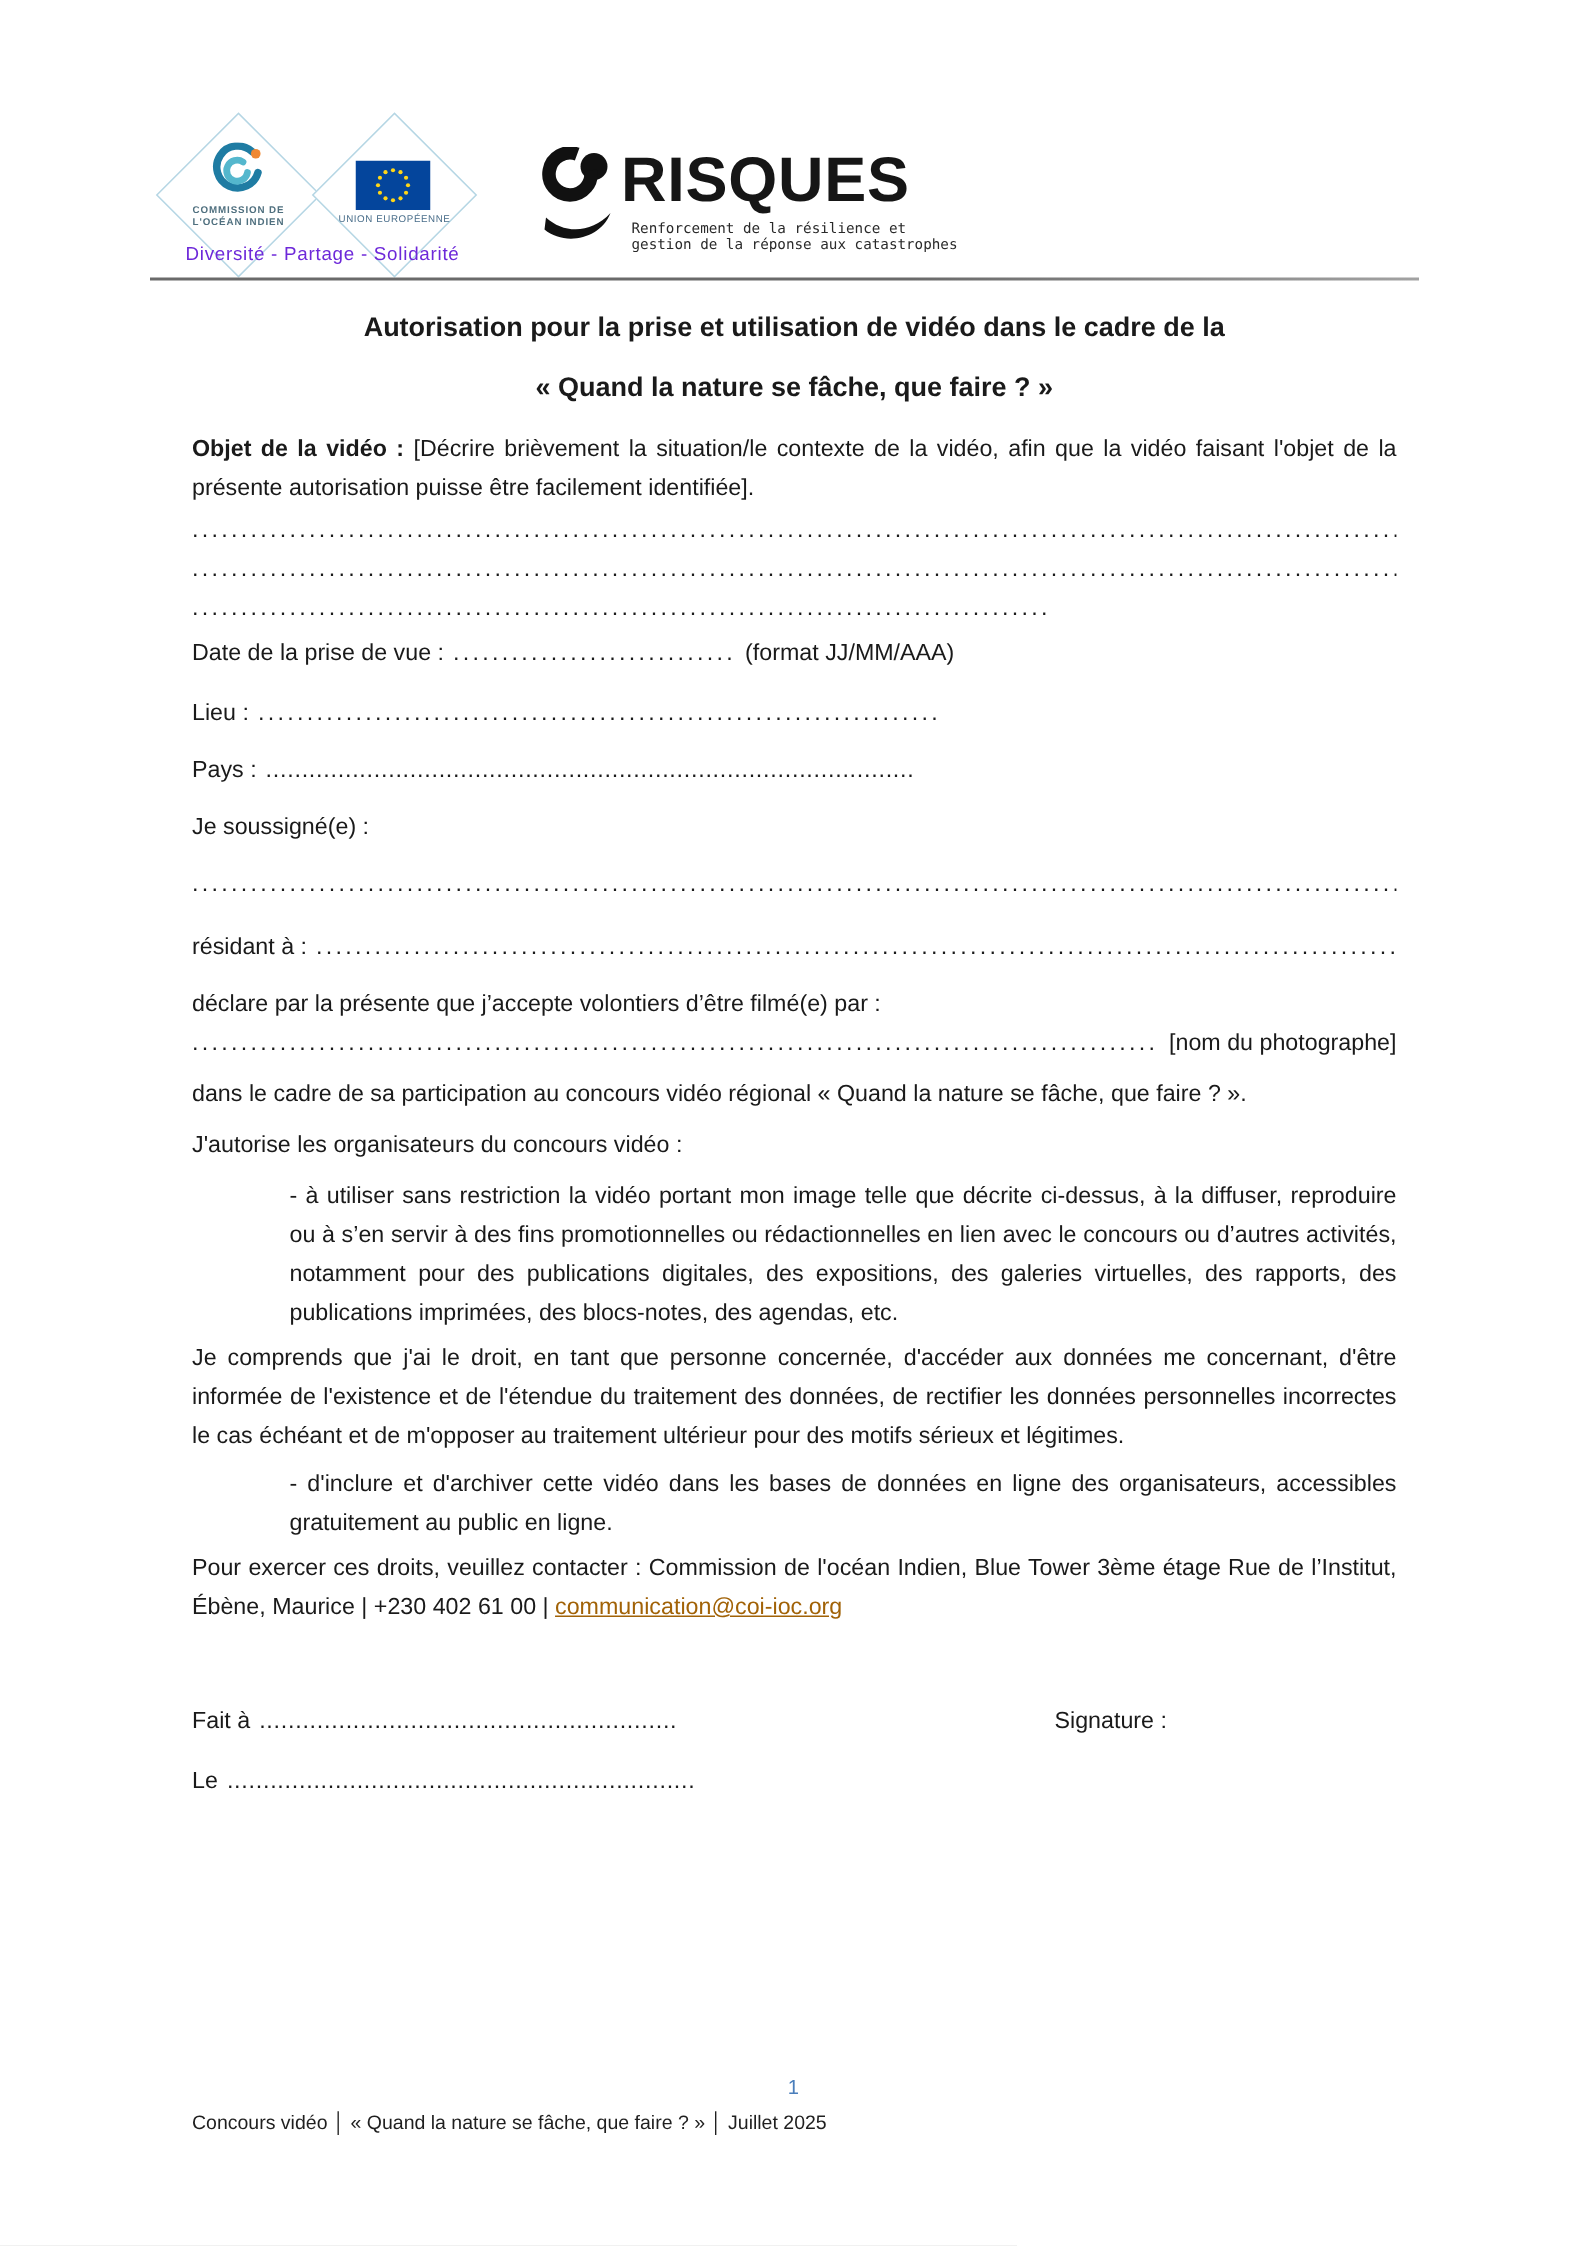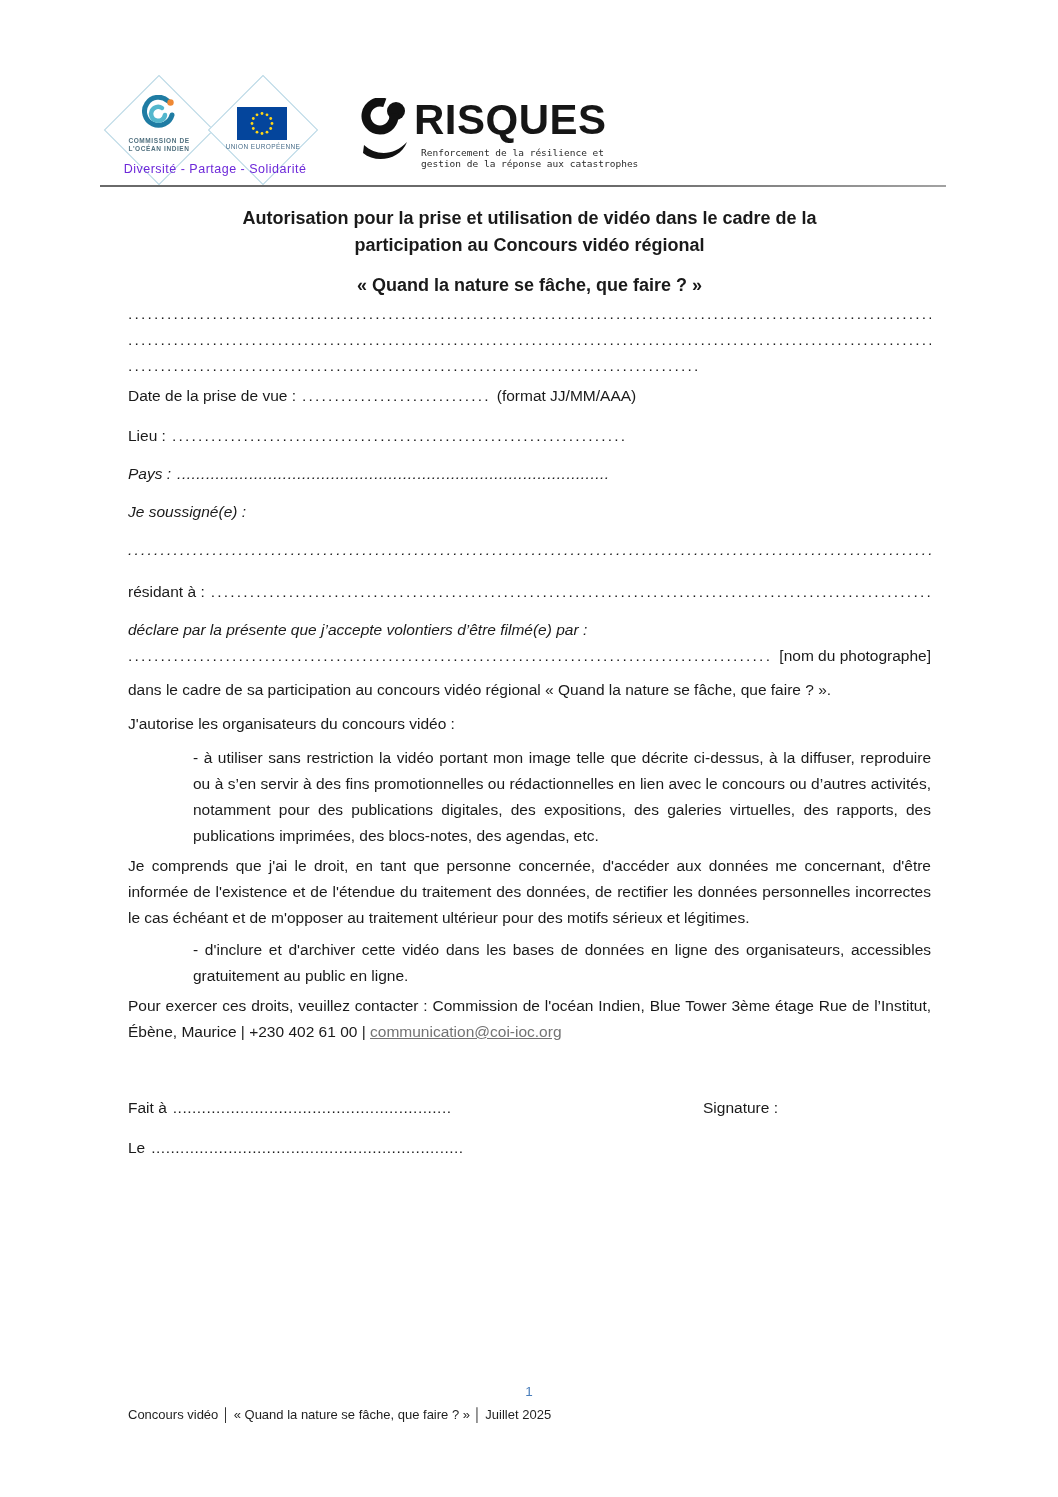--- a/index.html
+++ b/index.html
@@ -31,24 +31,24 @@
   .just{text-align:justify;}
   .dotline{white-space:nowrap;overflow:hidden;letter-spacing:2.2px;line-height:26px;}
   .dotline.natural{overflow:visible;}
   .dots-inline{letter-spacing:2.2px;}
   .dots-tight{letter-spacing:.5px;}
   .gap-l{margin-left:6px;}
   .gap-r{margin-right:6px;}
   .fill-row{display:flex;}
   .fill-row .fill{flex:1;white-space:nowrap;overflow:hidden;letter-spacing:2.2px;}
   .indent{margin-left:65px !important;}  .mt2{margin-top:2px !important;}  .mt4{margin-top:4px !important;}
-  .mt6{margin-top:6px !important;}  .mt8{margin-top:8px !important;}  .mt12{margin-top:12px !important;font-style:italic;}
+  .mt6{margin-top:6px !important;}  .mt8{margin-top:8px !important;}  .mt12{margin-top:12px !important;}
   .mt14{margin-top:14px !important;}  .mt15{margin-top:15px !important;} .mt16{margin-top:16px !important;}
   .mt50{margin-top:50px !important;}
-  a.link{color:#737373;text-decoration:underline;cursor:pointer;}
+  a.link{color:#a16207;text-decoration:underline;cursor:pointer;}
   .fait-row{position:relative;}
   .signature{position:absolute;left:575px;top:0;}
   
   .page-number{position:absolute;left:0;top:1384px;width:100%;text-align:center;
                font-size:13.5px;color:#4a7ebb;}
   .footer-text{position:absolute;left:128px;top:1407px;font-size:13px;color:#1f1f1f;}
 </style>
 </head>
 <body>
 
@@ -106,25 +106,25 @@
       <div>gestion de la réponse aux catastrophes</div>
     </div>
 
     <div class="separator"></div>
   </div>
 
   <div class="main">
 
     <p class="doc-title">
       <span>Autorisation pour la prise et utilisation de vidéo dans le cadre de la</span><br>
-      <span>participation au Concours vidéo régional</span>
     </p>
 
     <p class="doc-title subtitle">« Quand la nature se fâche, que faire ? »</p>
 
+    <p class="just mt15"><b>Objet de la vidéo :</b><span> [Décrire brièvement la situation/le contexte de la vidéo, afin que la vidéo faisant l'objet de la présente autorisation puisse être facilement identifiée].</span></p>
 
     <div class="dotline mt2">......................................................................................................................................................</div>
     <div class="dotline">......................................................................................................................................................</div>
     <div class="dotline natural">........................................................................................</div>
 
     <p class="mt4"><span>Date de la prise de vue :</span><span class="dots-inline gap-l gap-r">.............................</span><span>(format JJ/MM/AAA)</span></p>
 
     <p class="mt14"><span>Lieu :</span><span class="dots-inline gap-l">......................................................................</span></p>
 
     <p class="mt12"><span>Pays :</span><span class="dots-tight gap-l">..........................................................................................</span></p>

